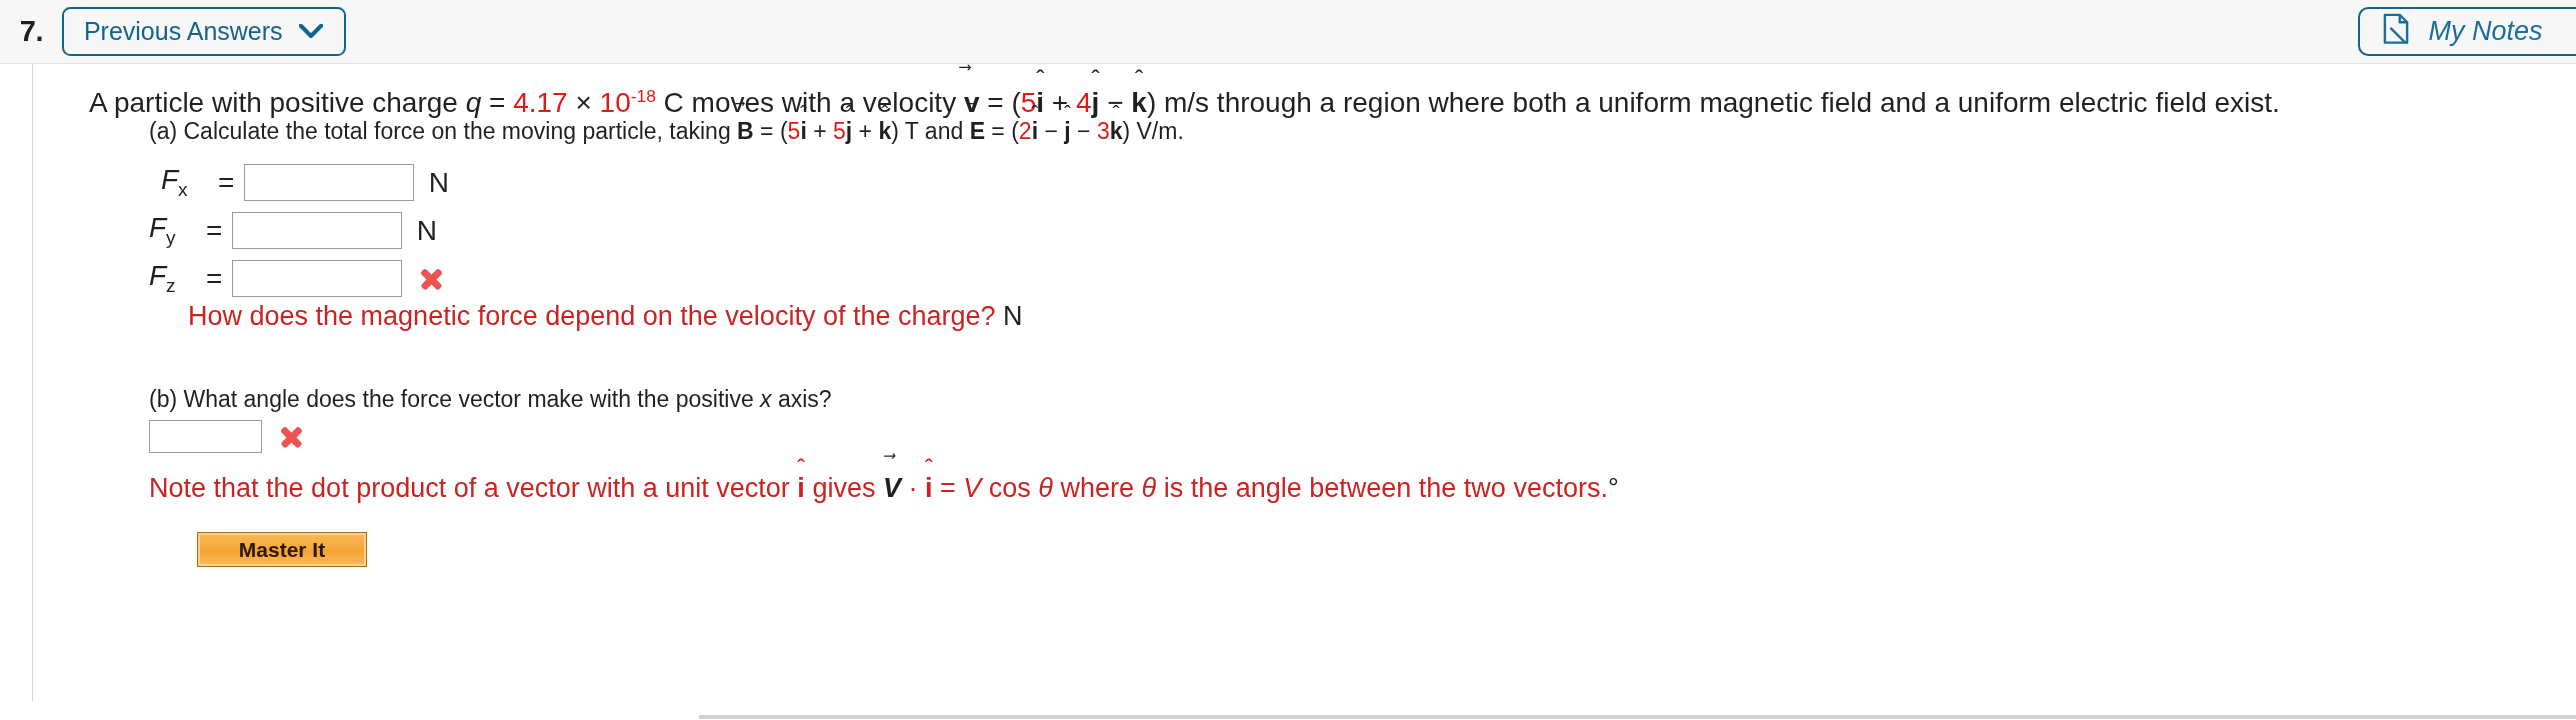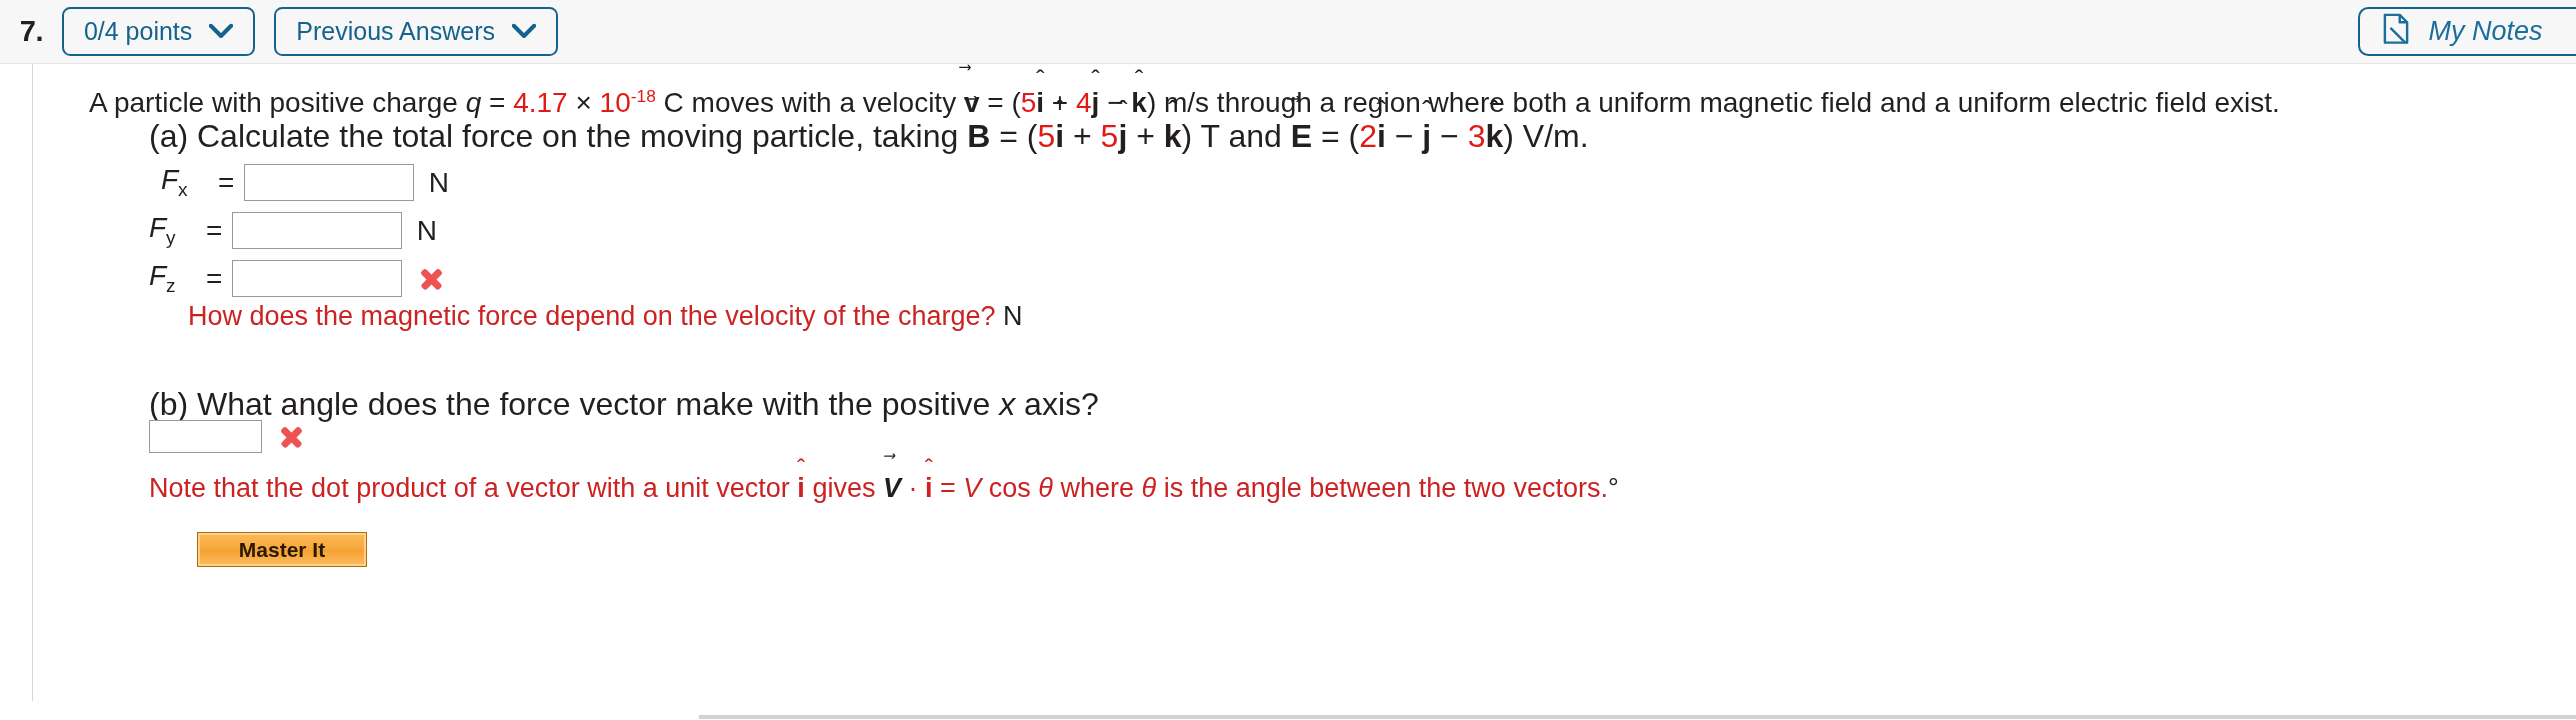--- a/index.html
+++ b/index.html
@@ -113,21 +113,21 @@
     font-size: 28px;
     line-height: 1.25;
     white-space: nowrap;
   }
   .parts {
     position: absolute;
     left: 116px;
     top: 0px;
   }
   .part-q {
-    font-size: 32px;
+    font-size: 23px;
     white-space: nowrap;
   }
   .part-a-q { position: absolute; left: 0; top: 54px; }
   .part-b-q { position: absolute; left: 0; top: 322px; }
 
   .red { color: #e01b17; }
   .ital { font-style: italic; }
 
   sup { font-size: 0.62em; vertical-align: super; line-height: 0; }
 
@@ -274,28 +274,20 @@
     box-sizing: border-box;
     cursor: pointer;
   }
 </style>
 </head>
 <body>
 
 <div class="qheader">
   <div class="qnum">7.</div>
 
-  <div class="pill">
-    <span>0/4 points</span>
-    <span class="caret">
-      <svg width="24" height="16.7" viewBox="0 0 26 18">
-          <path d="M2 3 L13 14 L24 3" fill="none" stroke="#14638c" stroke-width="4.4" stroke-linecap="round" stroke-linejoin="round"></path>
-        </svg>
-    </span>
-  </div>
 
   <div class="pill">
     <span>Previous Answers</span>
     <span class="caret">
       <svg width="24" height="16.7" viewBox="0 0 26 18">
           <path d="M2 3 L13 14 L24 3" fill="none" stroke="#14638c" stroke-width="4.4" stroke-linecap="round" stroke-linejoin="round"></path>
         </svg>
     </span>
   </div>
 

